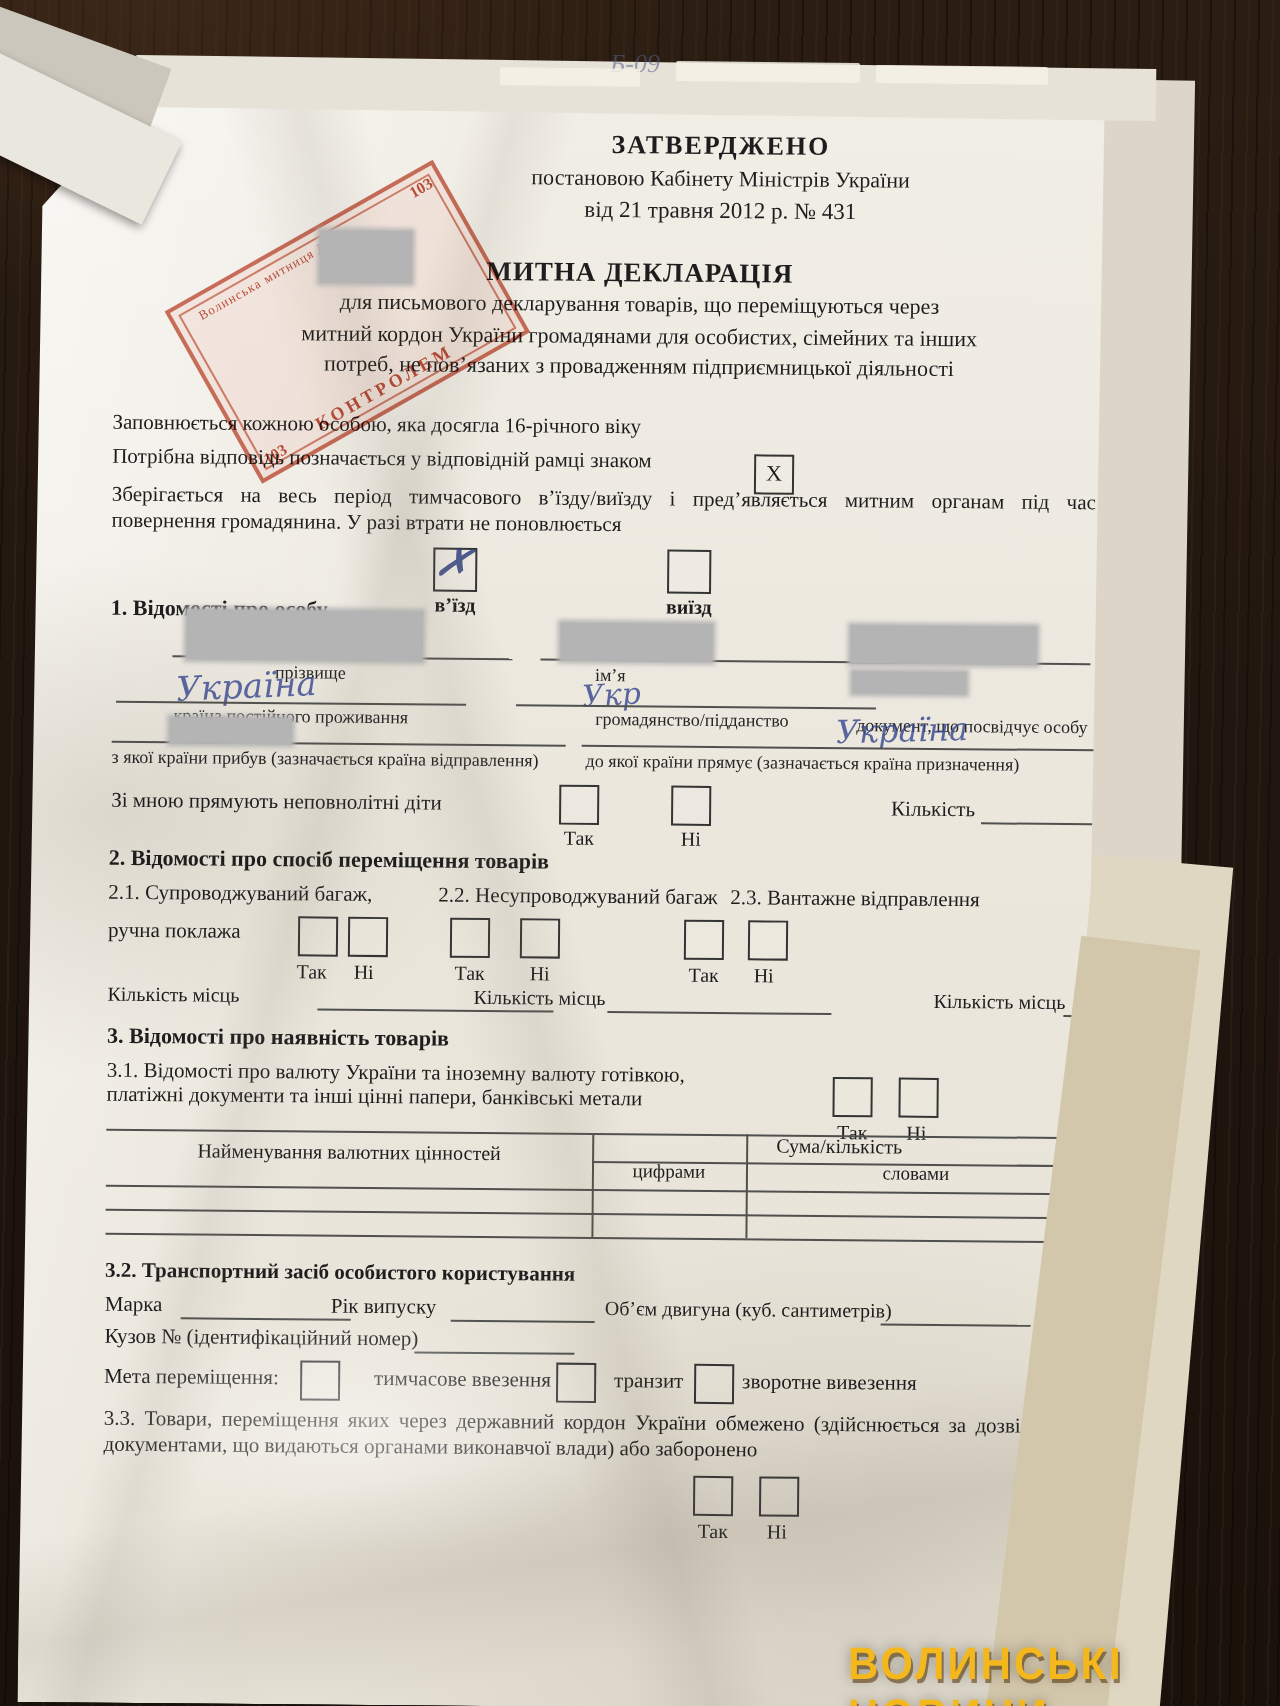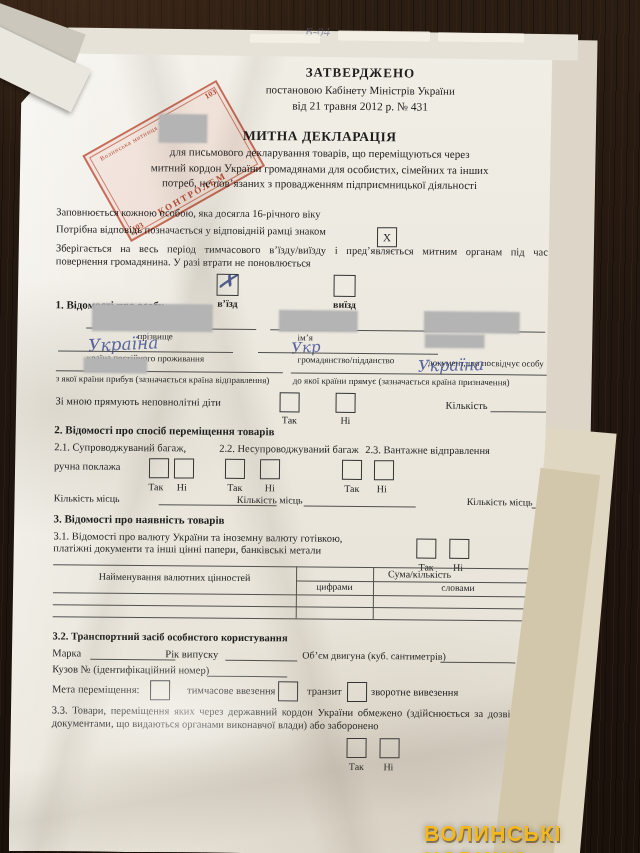--- a/index.html
+++ b/index.html
@@ -54,21 +54,21 @@
 </style>
 </head>
 <body>
 
 <div id="stage">
 
   <div class="sheet-edge" style="left:548px;top:40px;width:45px;height:520px;transform:rotate(1deg);background:#ddd6c8;"></div>
   <div class="sheet-edge" style="left:528px;top:430px;width:70px;height:430px;transform:rotate(5deg);background:#e0d7c2;"></div>
   <div class="sheet-edge" style="left:516px;top:470px;width:60px;height:400px;transform:rotate(7deg);background:#d3c7ab;"></div>
   <div class="sheet-edge" style="left:68px;top:31px;width:510px;height:26px;transform:rotate(.8deg);background:#e6e2d8;"></div>
-  <div class="backnote">Б-04</div>
+  <div class="backnote">Б-09</div>
   <div class="whiteout" style="left:250px;top:34px;width:70px;height:9px;transform:rotate(.6deg);"></div>
   <div class="whiteout" style="left:338px;top:31px;width:92px;height:10px;transform:rotate(.6deg);"></div>
   <div class="whiteout" style="left:438px;top:33px;width:86px;height:9px;transform:rotate(.6deg);"></div>
   <div class="sheet-edge" style="left:-42px;top:12px;width:125px;height:38px;transform:rotate(20deg);background:#ccc7bc;"></div>
   <div class="sheet-edge" style="left:-52px;top:38px;width:140px;height:46px;transform:rotate(26deg);background:#eae7de;box-shadow:0 2px 5px rgba(0,0,0,.4);"></div>
 
   <div id="sheet">
     <div id="creases"></div>
 
     <div id="stamp">

